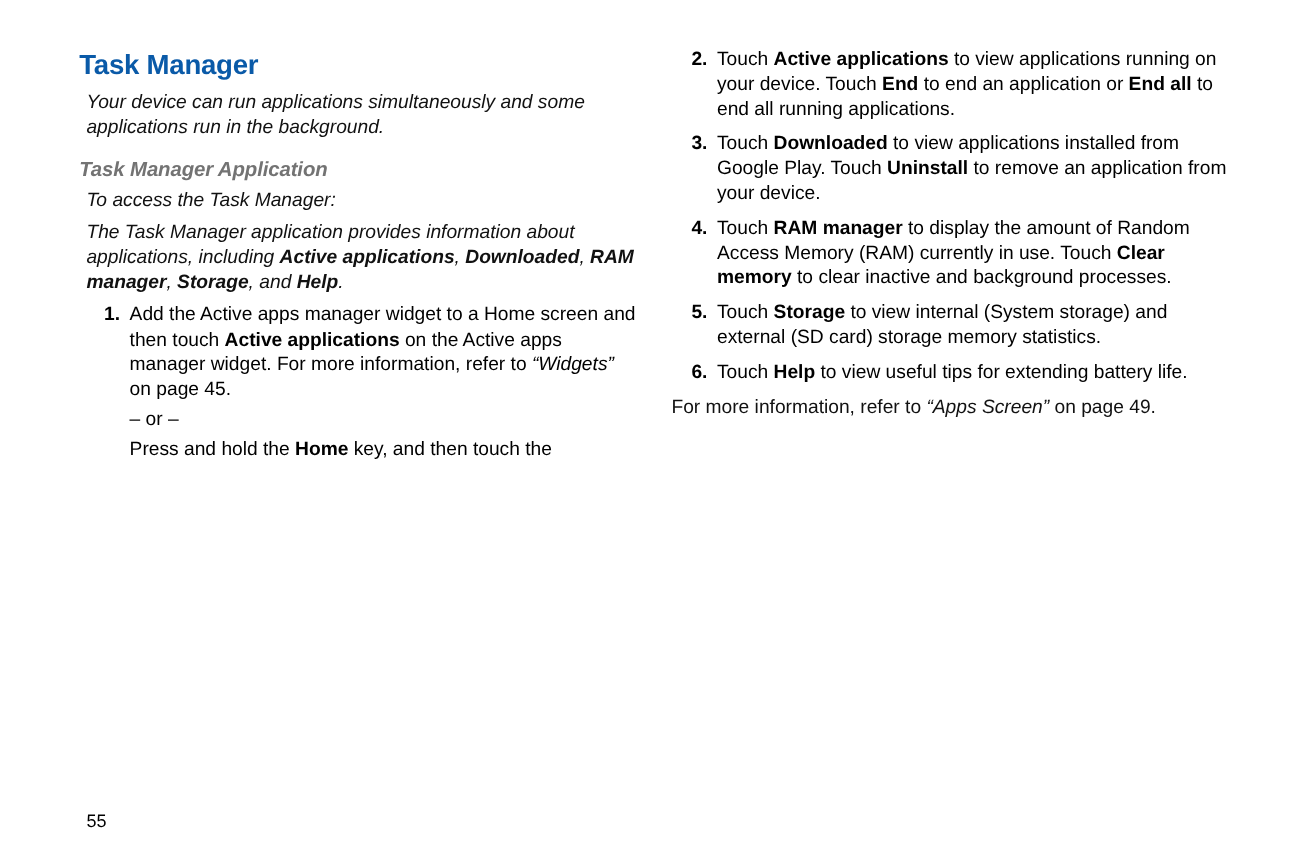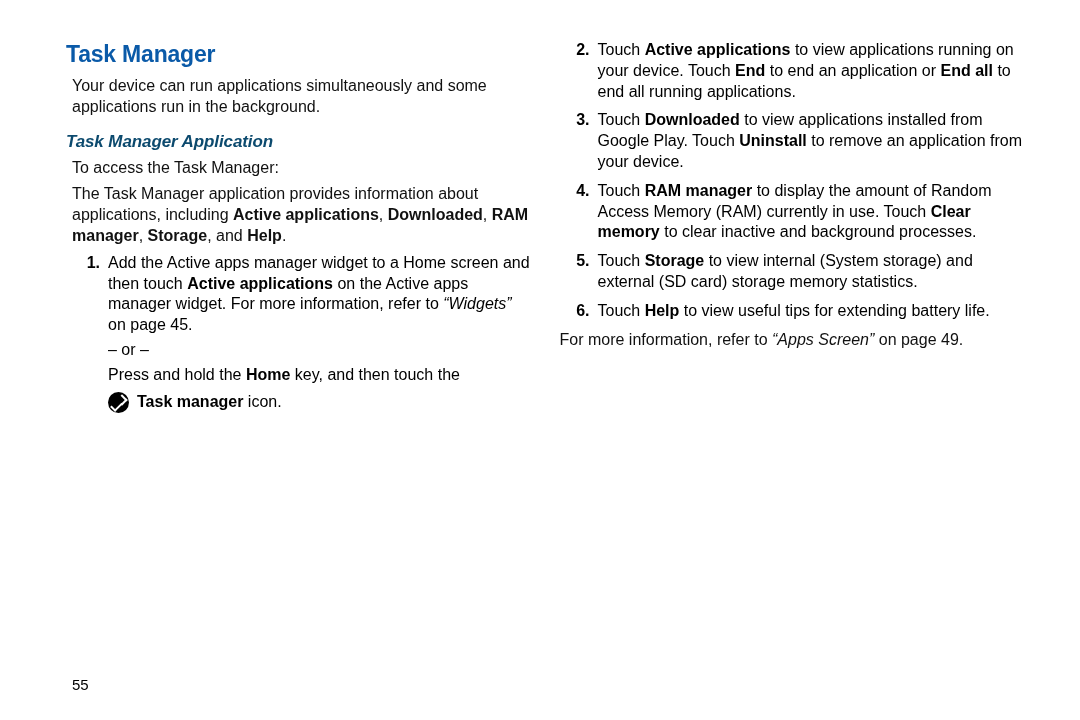--- a/index.html
+++ b/index.html
@@ -24,26 +24,26 @@
     font-size:23px;
     color:#0a5aa8;
     margin:0 0 6px 0;
     letter-spacing:-0.2px;
   }
   h2.subsection-title{
     font-family:Arial,Helvetica,sans-serif;
     font-weight:900;
     font-style:italic;
     font-size:17px;
-    color:#0c4a6e;
+    color:#737373;
     margin:14px 0 4px 0;
     letter-spacing:-0.1px;
   }
   p{margin:0 0 6px 0;font-weight:400;color:#111;font-size:16px;}
-  .indent{padding-left:6px;}
+  .indent{padding-left:6px;font-style:italic;}
   .b{font-weight:700;}
   .i{font-style:italic;}
   ol.steps{list-style:none;margin:0;padding:0;}
   ol.steps>li{
     display:flex;
     margin:0 0 8px 0;
   }
   ol.steps>li>.num{
     flex:0 0 34px;
     text-align:right;
@@ -91,24 +91,20 @@
 
     <p class="indent"><span>The Task Manager application provides information about applications, including </span><span class="b">Active applications</span><span>, </span><span class="b">Downloaded</span><span>, </span><span class="b">RAM manager</span><span>, </span><span class="b">Storage</span><span>, and </span><span class="b">Help</span><span>.</span></p>
 
     <ol class="steps">
       <li>
         <span class="num">1.</span>
         <span class="txt">
           <span><span>Add the Active apps manager widget to a Home screen and then touch </span><span class="b">Active applications</span><span> on the Active apps manager widget. For more information, refer to </span><span class="i">“Widgets”</span><span> on page 45.</span></span>
           <div class="or">– or –</div>
           <span><span>Press and hold the </span><span class="b">Home</span><span> key, and then touch the</span></span>
-          <div class="icon-line">
-            <span class="tm-icon"></span>
-            <span><span class="b">Task manager</span><span> icon.</span></span>
-          </div>
         </span>
       </li>
     </ol>
   </div>
 
   <div class="col right">
     <ol class="steps" id="right-steps">
         <li>
           <span class="num">2.</span>
           <span class="txt"><span>Touch </span><span class="b">Active applications</span><span> to view applications running on your device. Touch </span><span class="b">End</span><span> to end an application or </span><span class="b">End all</span><span> to end all running applications.</span></span>

